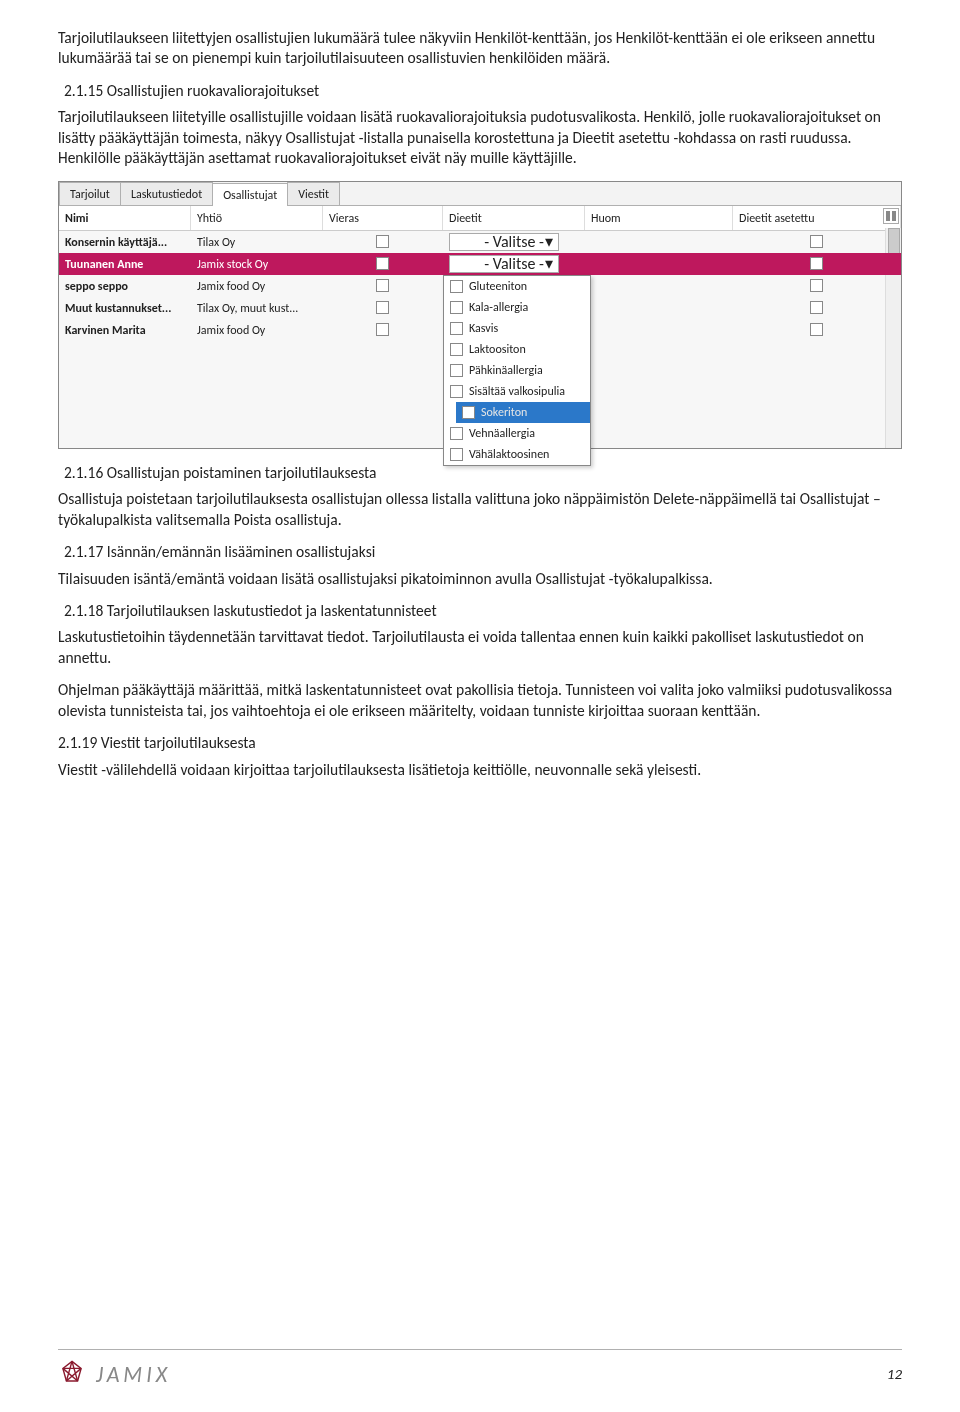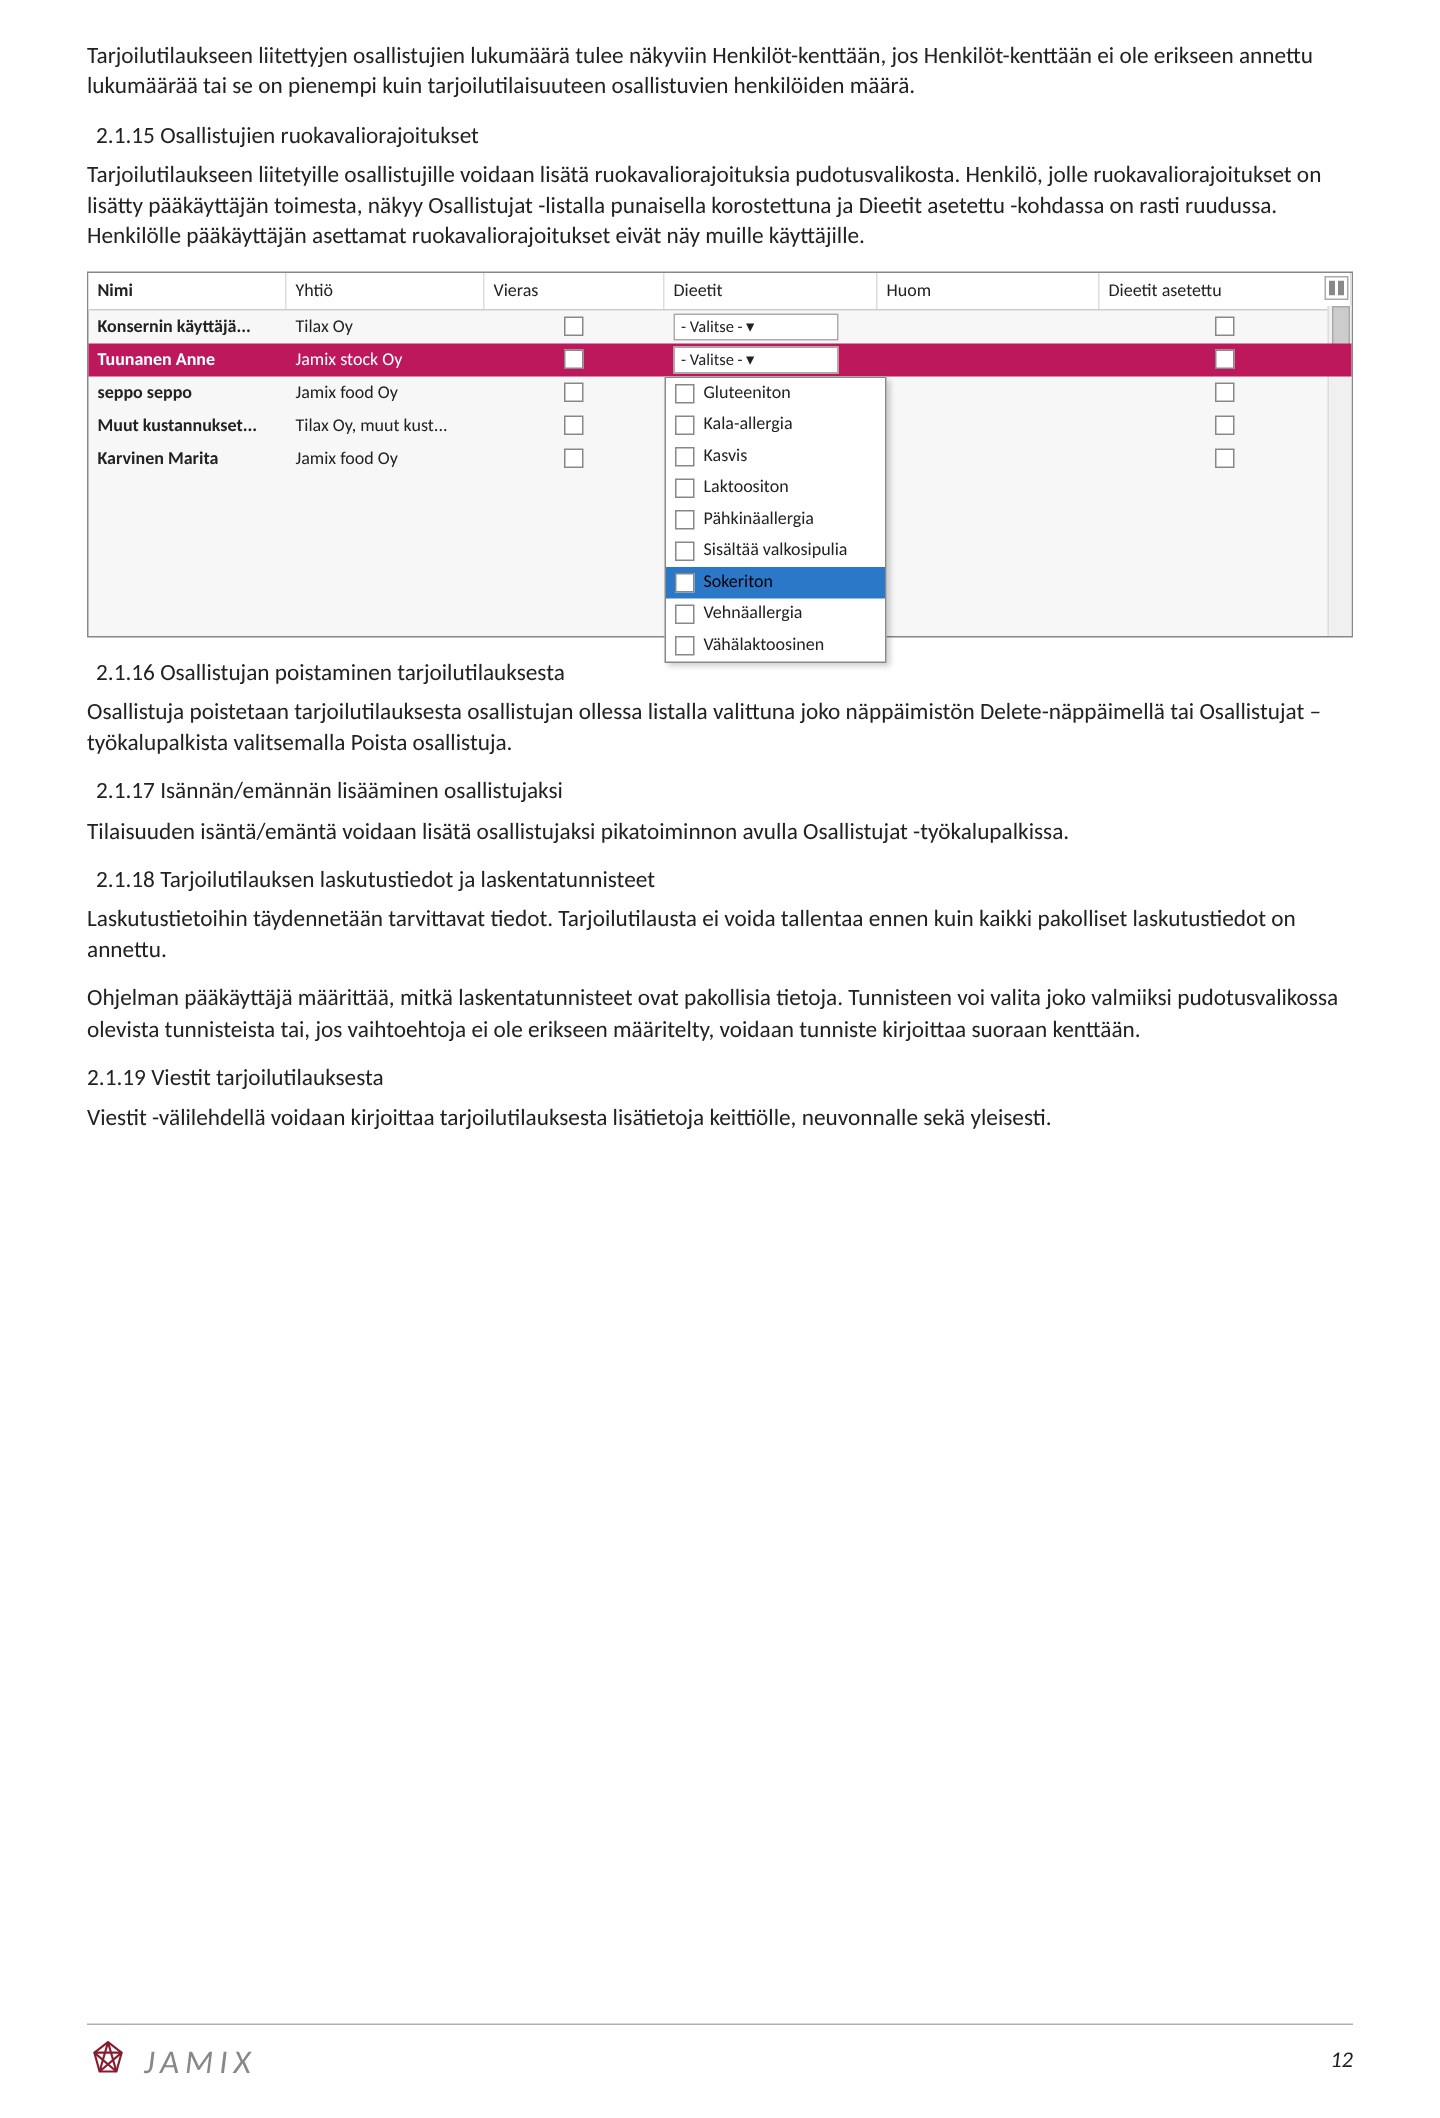--- a/index.html
+++ b/index.html
@@ -25,33 +25,33 @@
   .col-vieras { width: 120px; }
   .col-dieetit { width: 142px; }
   .col-huom { width: 148px; }
   .col-dset { flex: 1; padding-right: 20px; }
   .grid-body { position: relative; }
   .grow { display: flex; align-items: center; height: 22px; }
   .grow > div { padding: 2px 6px; border-right: 1px solid transparent; height: 22px; display: flex; align-items: center; }
   .grow.sel { background: #be185d; color: #fff; }
   .cbx { width: 13px; height: 13px; border: 1px solid #888; background: #fff; display: inline-block; }
   .cb-col { justify-content: center; }
-  .combo { border: 1px solid #aaa; width: 110px; height: 18px; display: inline-flex; align-items: center; justify-content: flex-start; padding: 0 4px; background: #fff; font-size: 11px; }
+  .combo { border: 1px solid #aaa; width: 110px; height: 18px; display: inline-flex; align-items: center; justify-content: flex-end; padding: 0 4px; background: #fff; font-size: 16px; }
   .combo-arrow { width: 10px; height: 10px; display:inline-flex; align-items:center; justify-content:center; }
   .dropdown {
     position: absolute;
     left: 384px; top: 44px;
     width: 148px;
     border: 1px solid #888;
     background: #fff;
     z-index: 5;
     box-shadow: 2px 2px 4px rgba(0,0,0,.2);
   }
   .dd-item { display: flex; align-items: center; padding: 2px 6px; height: 21px; gap: 6px; font-size: 12px; }
-  .dd-item.sel { background: #2b78c9; color: #000000; }
+  .dd-item.sel { background: #2b78c9; color: #e5e5e5; margin-left: 12px; }
   .corner-btn { position: absolute; right: 2px; top: 2px; width: 16px; height: 16px; border: 1px solid #aaa; background: #fff; display:flex; align-items:center; justify-content:center; }
   .scrolltrack { position: absolute; right: 0; top: 22px; width: 16px; bottom: 0; background: #f0f0f0; border-left:1px solid #ddd; }
   .scrollthumb { position:absolute; top:0; left:2px; width:12px; height:36px; background:#ccc; border:1px solid #aaa; }
   .grid-wrap { position:relative; min-height: 242px; }
   .footer {
     position: absolute; left: 58px; right: 58px; bottom: 24px;
     display: flex; align-items: center; justify-content: space-between;
     border-top: 1px solid #b0b0b0; padding-top: 10px; font-style: italic;
   }
   .logo { display: flex; align-items: center; gap: 10px; }
@@ -62,20 +62,26 @@
 </style>
 </head>
 <body>
 
 <p class="para">Tarjoilutilaukseen liitettyjen osallistujien lukumäärä tulee näkyviin Henkilöt-kenttään, jos Henkilöt-kenttään ei ole erikseen annettu lukumäärää tai se on pienempi kuin tarjoilutilaisuuteen osallistuvien henkilöiden määrä.</p>
 
 <p class="heading">2.1.15 Osallistujien ruokavaliorajoitukset</p>
 <p class="para">Tarjoilutilaukseen liitetyille osallistujille voidaan lisätä ruokavaliorajoituksia pudotusvalikosta. Henkilö, jolle ruokavaliorajoitukset on lisätty pääkäyttäjän toimesta, näkyy Osallistujat -listalla punaisella korostettuna ja Dieetit asetettu -kohdassa on rasti ruudussa. Henkilölle pääkäyttäjän asettamat ruokavaliorajoitukset eivät näy muille käyttäjille.</p>
 
 <div class="ui-shot">
+  <div class="tabs">
+    <div class="tab">Tarjoilut</div>
+    <div class="tab">Laskutustiedot</div>
+    <div class="tab active">Osallistujat</div>
+    <div class="tab">Viestit</div>
+  </div>
   <div class="grid-wrap">
     <div class="corner-btn">
       <svg width="10" height="10" viewBox="0 0 10 10">
           <rect x="0" y="0" width="4" height="10" fill="#888"></rect>
           <rect x="6" y="0" width="4" height="10" fill="#888"></rect>
         </svg>
     </div>
     <div class="scrolltrack">
         <div class="scrollthumb"></div>
       </div>

